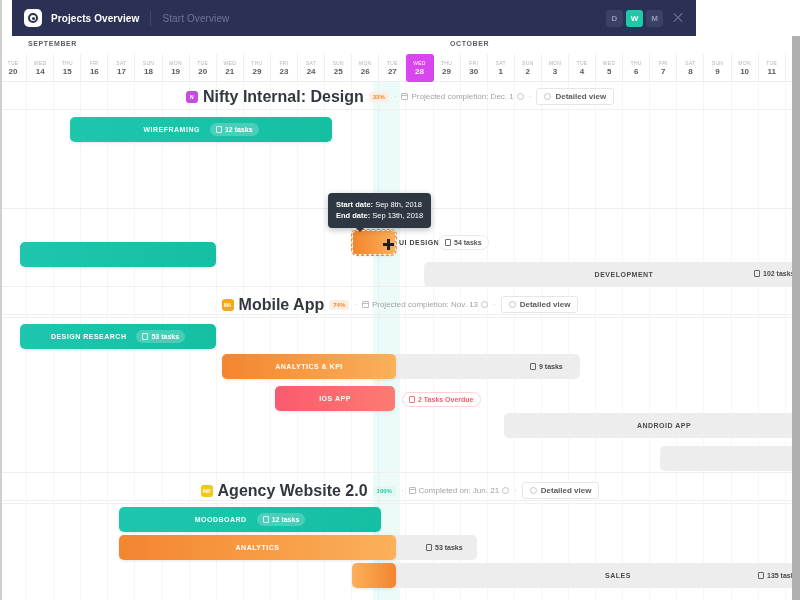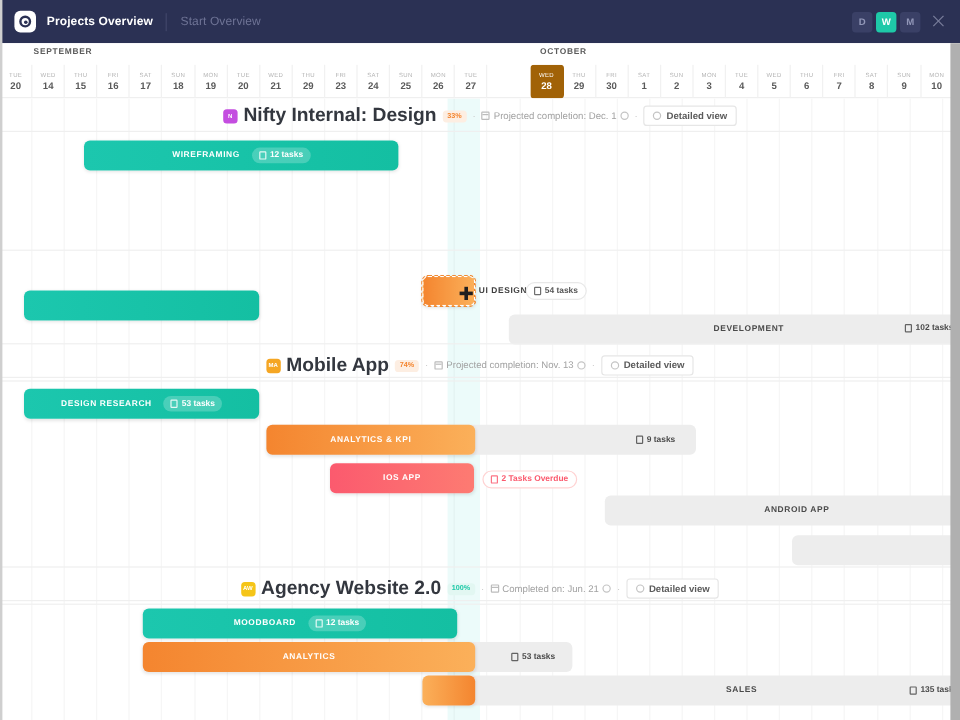--- a/index.html
+++ b/index.html
@@ -16,22 +16,22 @@
     position: relative;
     width: 800px;
     height: 600px;
     background: #ffffff;
     overflow: hidden;
   }
 
   
   .topbar {
     position: absolute;
-    top: 0; left: 0;
-    width: 800px;
+    top: 0; left: 12px;
+    width: 684px;
     height: 36px;
     background: #2b3154;
     display: flex;
     align-items: center;
     padding: 0 12px;
   }
   .brand-logo {
     width: 18px; height: 18px;
     border-radius: 5px;
     background: #ffffff;
@@ -174,24 +174,23 @@
     color: #b3b3b3;
     letter-spacing: .3px;
     text-transform: uppercase;
   }
   .day-cell .dnum {
     font-size: 8px;
     font-weight: bold;
     color: #5a5a5a;
   }
   .day-cell.today {
-    background: #a16207;
+    background: #d946ef;
     border-radius: 3px;
     border-right-color: transparent;
-    margin-left: 36px;
   }
   .day-cell.today .dow,
   .day-cell.today .dnum { color: #ffffff; }
 
   
   .board {
     position: absolute;
     top: 82px; left: 0;
     width: 800px;
     height: 518px;
@@ -655,20 +654,30 @@
     </div>
 
     <div class="bar orange dashed" style="left:352px; top:148px; width:44px;"></div>
     <div class="drag-plus" style="left:383px; top:157px;"></div>
     <span class="bar-label" style="position:absolute; left:399px; top:157px; color:#3e3e3e;">UI DESIGN</span>
     <span class="task-chip chip-outline" style="left:438px; top:153px;">
       <span class="chip-icon"></span>
       <span>54 tasks</span>
     </span>
 
+    <div class="tooltip" style="left:328px; top:111px;">
+      <div class="tline">
+        <b>Start date:</b>
+        <span>Sep 8th, 2018</span>
+      </div>
+      <div class="tline">
+        <b>End date:</b>
+        <span>Sep 13th, 2018</span>
+      </div>
+    </div>
 
     <div class="bar grey" style="left:424px; top:180px; width:400px;">
       <span class="bar-label">DEVELOPMENT</span>
     </div>
     <span class="task-chip chip-grey" style="left:748px; top:185px; border:none; background:transparent;">
       <span class="chip-icon"></span>
       <span>102 tasks</span>
     </span>
 
     <div class="section-divider" style="top:126px;"></div>

